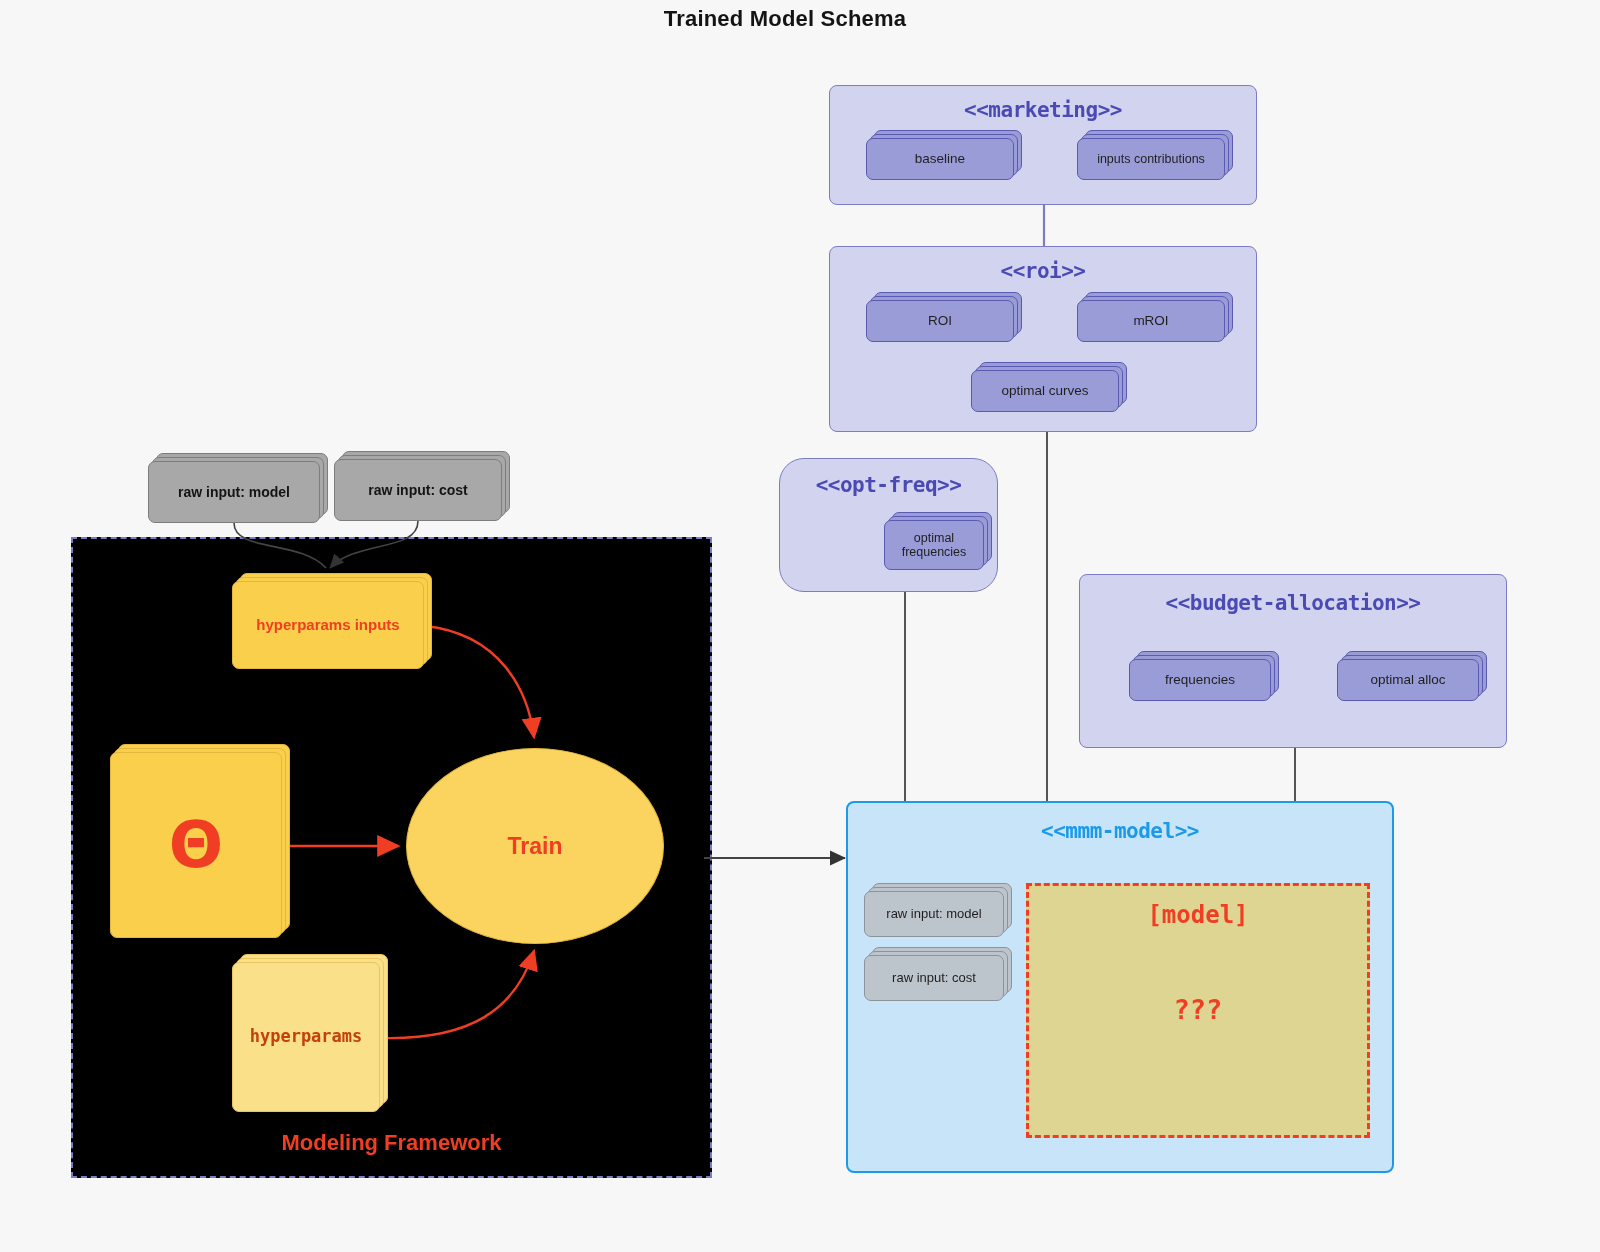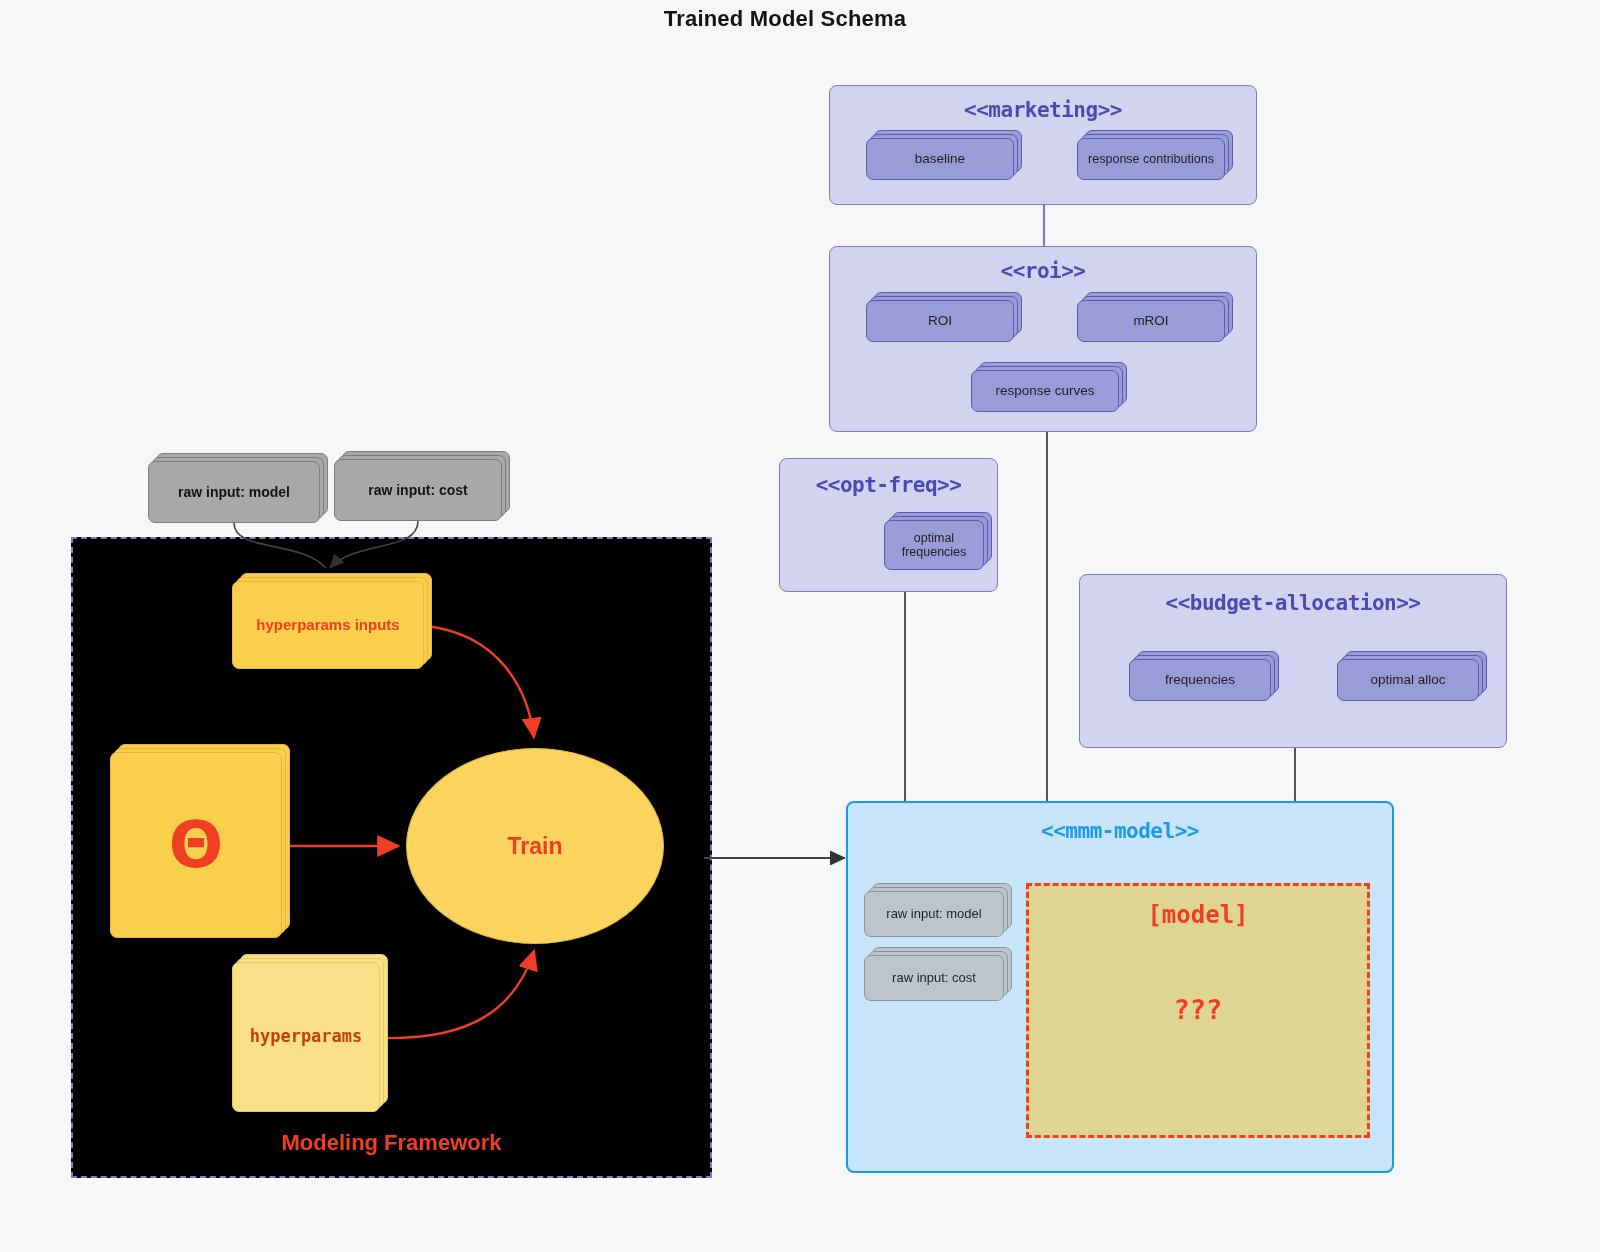--- a/index.html
+++ b/index.html
@@ -326,43 +326,43 @@
     <div class="pkg-title" style="top:12px;">&lt;&lt;marketing&gt;&gt;</div>
   </div>
   <div class="stack node-purple" style="left:866px; top:138px; width:148px; height:42px;">
     <div class="layer l-back" style="width:148px;height:42px;"></div>
     <div class="layer l-mid" style="width:148px;height:42px;"></div>
     <div class="layer l-front" style="width:148px;height:42px;">baseline</div>
   </div>
   <div class="stack node-purple" style="left:1077px; top:138px; width:148px; height:42px;">
     <div class="layer l-back" style="width:148px;height:42px;"></div>
     <div class="layer l-mid" style="width:148px;height:42px;"></div>
-    <div class="layer l-front" style="width:148px;height:42px;font-size:12.5px;">response contributions</div>
+    <div class="layer l-front" style="width:148px;height:42px;font-size:12.5px;">inputs contributions</div>
   </div>
 
   <div class="pkg pkg-purple" style="left:829px; top:246px; width:428px; height:186px;">
     <div class="pkg-title" style="top:12px;">&lt;&lt;roi&gt;&gt;</div>
   </div>
   <div class="stack node-purple" style="left:866px; top:300px; width:148px; height:42px;">
     <div class="layer l-back" style="width:148px;height:42px;"></div>
     <div class="layer l-mid" style="width:148px;height:42px;"></div>
     <div class="layer l-front" style="width:148px;height:42px;">ROI</div>
   </div>
   <div class="stack node-purple" style="left:1077px; top:300px; width:148px; height:42px;">
     <div class="layer l-back" style="width:148px;height:42px;"></div>
     <div class="layer l-mid" style="width:148px;height:42px;"></div>
     <div class="layer l-front" style="width:148px;height:42px;">mROI</div>
   </div>
   <div class="stack node-purple" style="left:971px; top:370px; width:148px; height:42px;">
     <div class="layer l-back" style="width:148px;height:42px;"></div>
     <div class="layer l-mid" style="width:148px;height:42px;"></div>
-    <div class="layer l-front" style="width:148px;height:42px;">response curves</div>
-  </div>
-
-  <div class="pkg pkg-purple" style="left:779px; top:458px; width:219px; height:134px;">
+    <div class="layer l-front" style="width:148px;height:42px;">optimal curves</div>
+  </div>
+
+  <div class="pkg pkg-purple" style="left:779px; top:458px; width:219px; height:134px;border-radius:25px;">
     <div class="pkg-title" style="top:14px;">&lt;&lt;opt-freq&gt;&gt;</div>
   </div>
   <div class="stack node-purple" style="left:884px; top:520px; width:100px; height:50px;">
     <div class="layer l-back" style="width:100px;height:50px;"></div>
     <div class="layer l-mid" style="width:100px;height:50px;"></div>
     <div class="layer l-front" style="width:100px;height:50px;flex-direction:column;font-size:12.5px;">
       <span>optimal</span>
       <span>frequencies</span>
     </div>
   </div>

